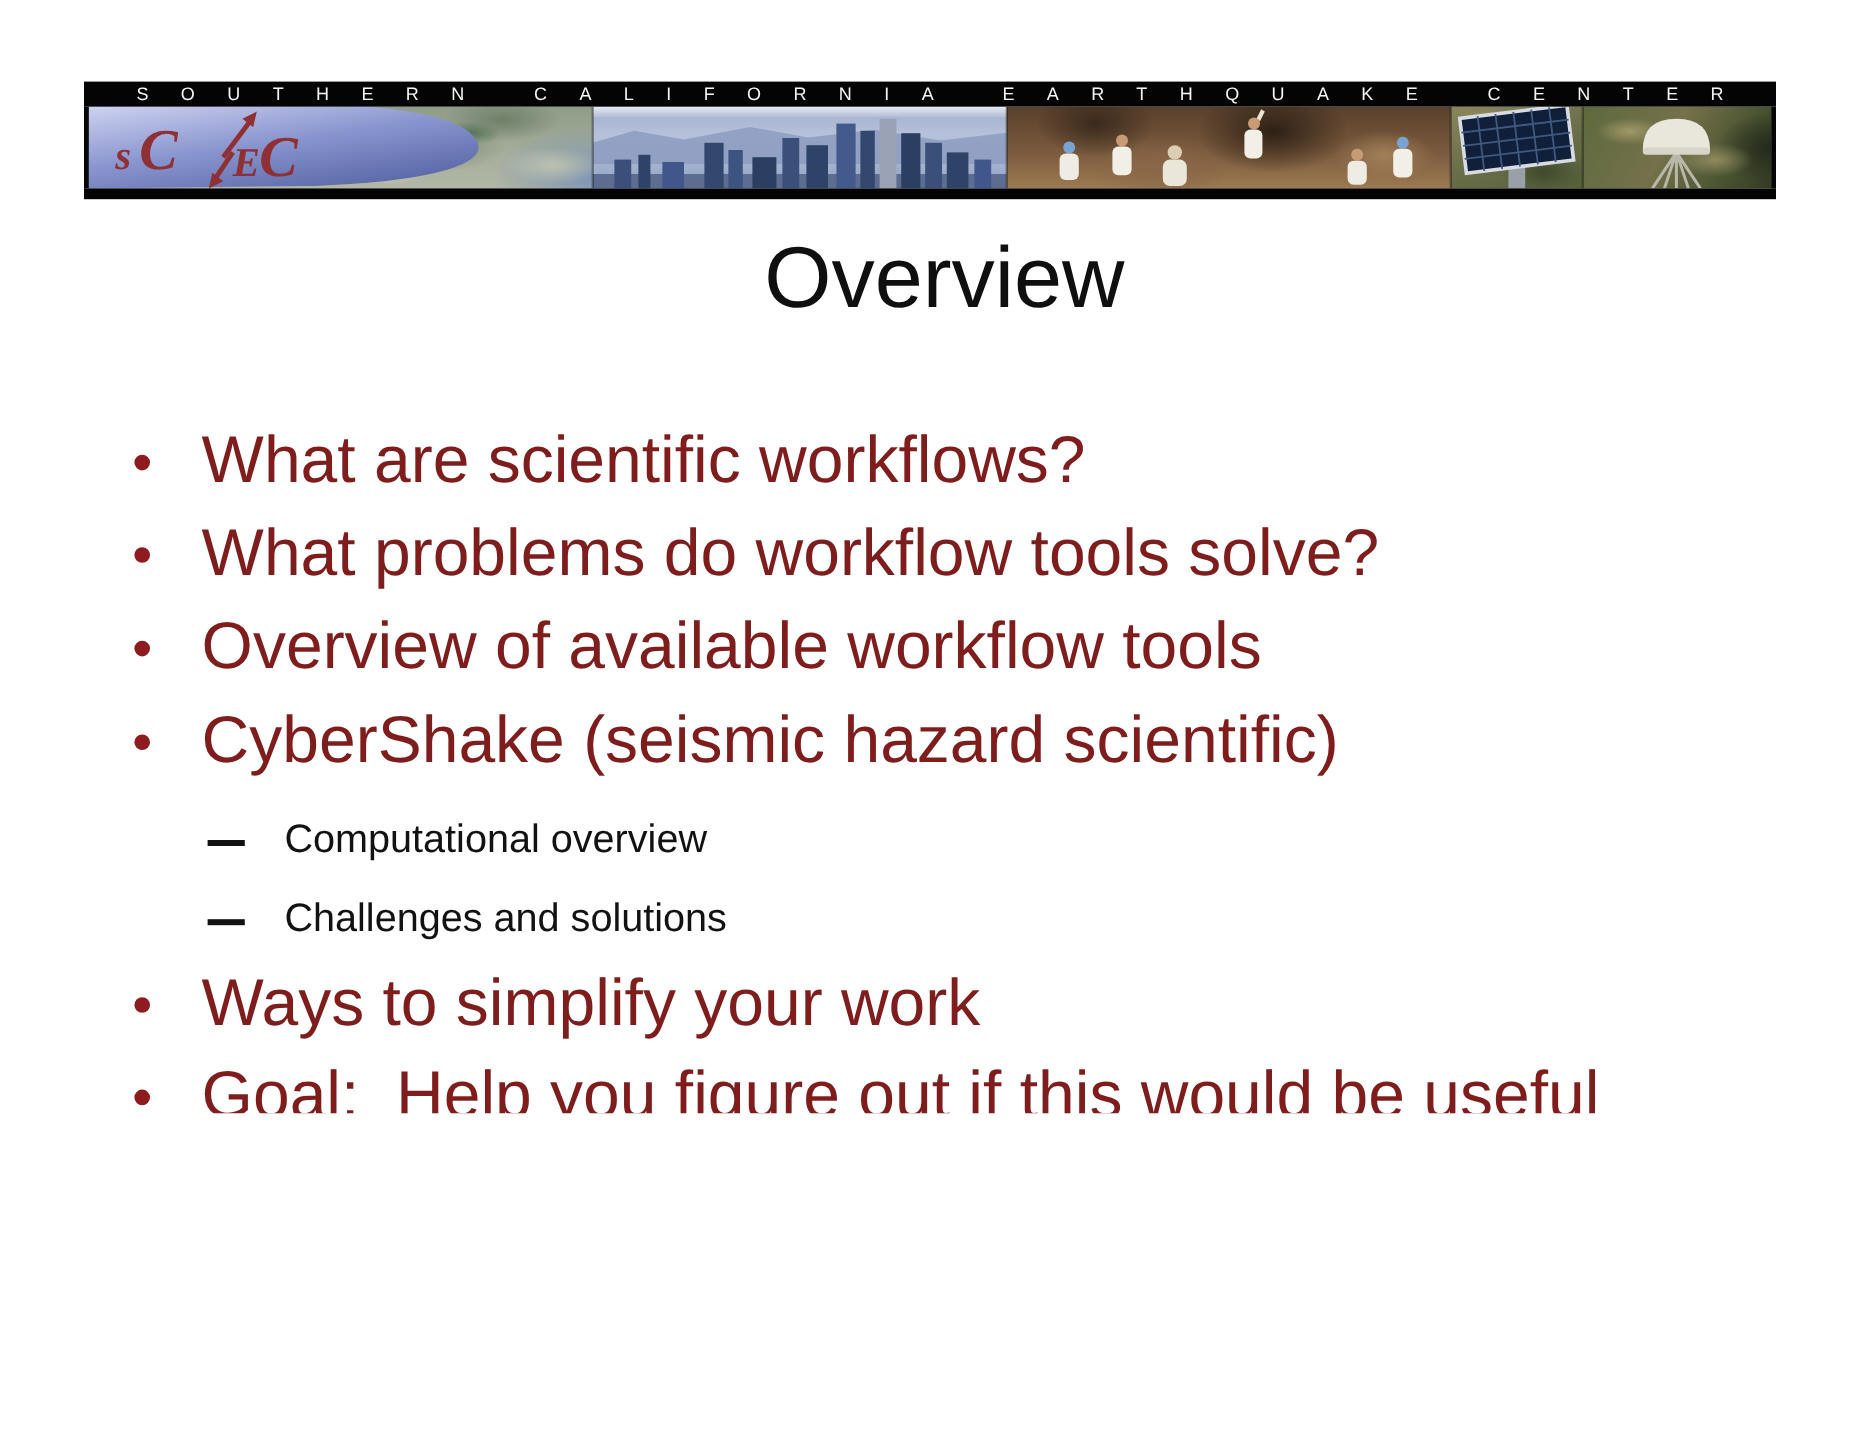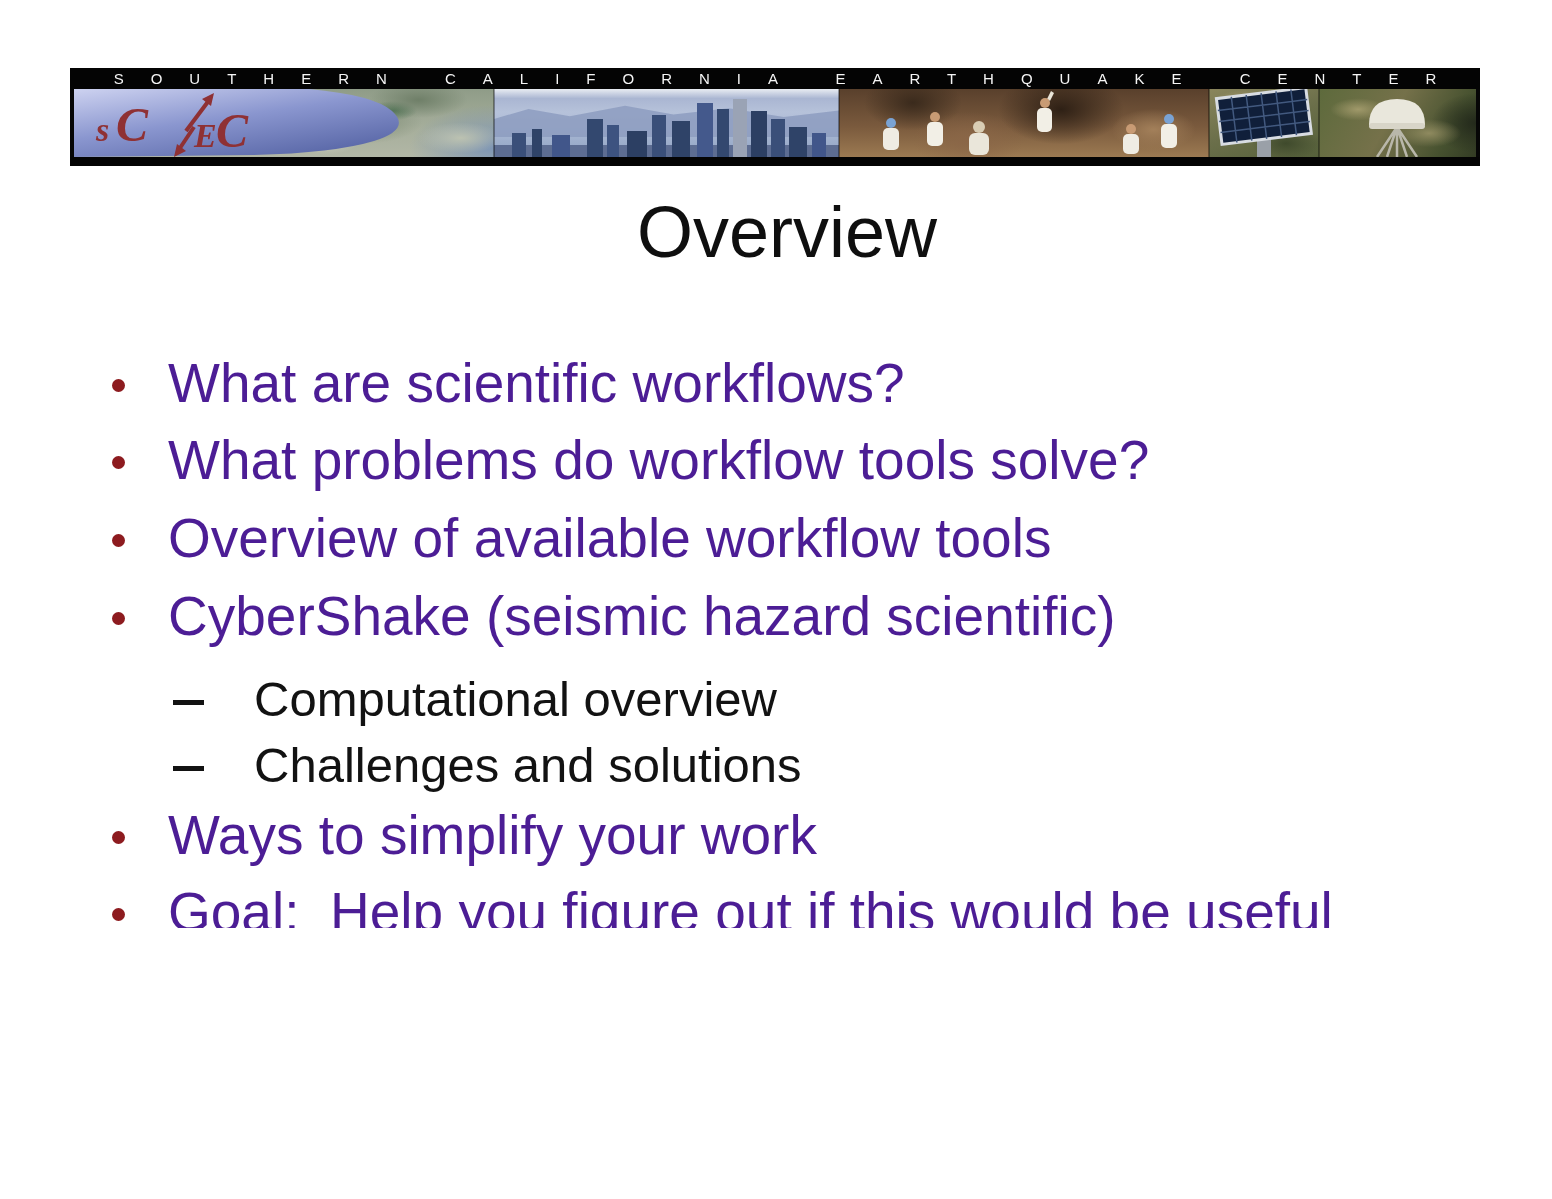--- a/index.html
+++ b/index.html
@@ -58,22 +58,22 @@
   .title{
     position:absolute;left:11px;top:195px;width:100%;text-align:center;
     font-size:72px;line-height:74px;color:#0f0f0f;
   }
 
   
   .b-row{position:absolute;left:112px;display:flex;align-items:flex-start;}
   .s-row{position:absolute;left:173px;display:flex;align-items:flex-start;}
   .dot{flex:none;width:13px;height:13px;border-radius:50%;background:#8D1B1F;margin-top:24px;}
   .dash{flex:none;width:31px;height:5px;background:#121212;margin-top:26px;}
-  .btext{margin-left:43px;font-size:55px;line-height:56px;color:#4c1d95;white-space:pre;}
-  .stext{margin-left:50px;font-size:49px;line-height:50px;color:#121212;white-space:pre;}
+  .btext{margin-left:43px;font-size:55px;line-height:56px;color:#7f1d1d;white-space:pre;}
+  .stext{margin-left:33px;font-size:33px;line-height:50px;color:#121212;white-space:pre;}
   .r0{top:355px;} .r1{top:432px;} .r2{top:510px;} .r3{top:588px;}
   .r4{top:674px;} .r5{top:740px;} .r6{top:807px;} .r7{top:884px;}
 
   
   .page-num{position:absolute;left:1420px;top:1085px;width:36px;text-align:center;
     font-size:21px;color:#2b2424;}
 </style>
 </head>
 <body>
 

